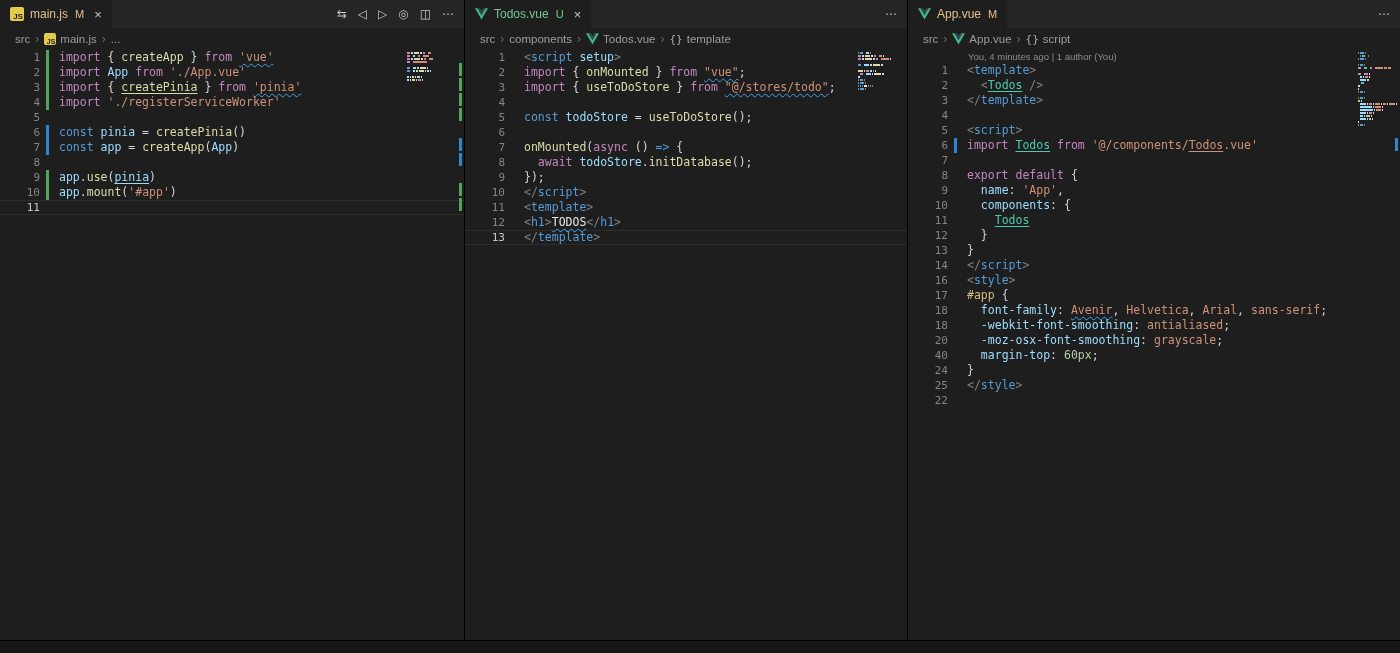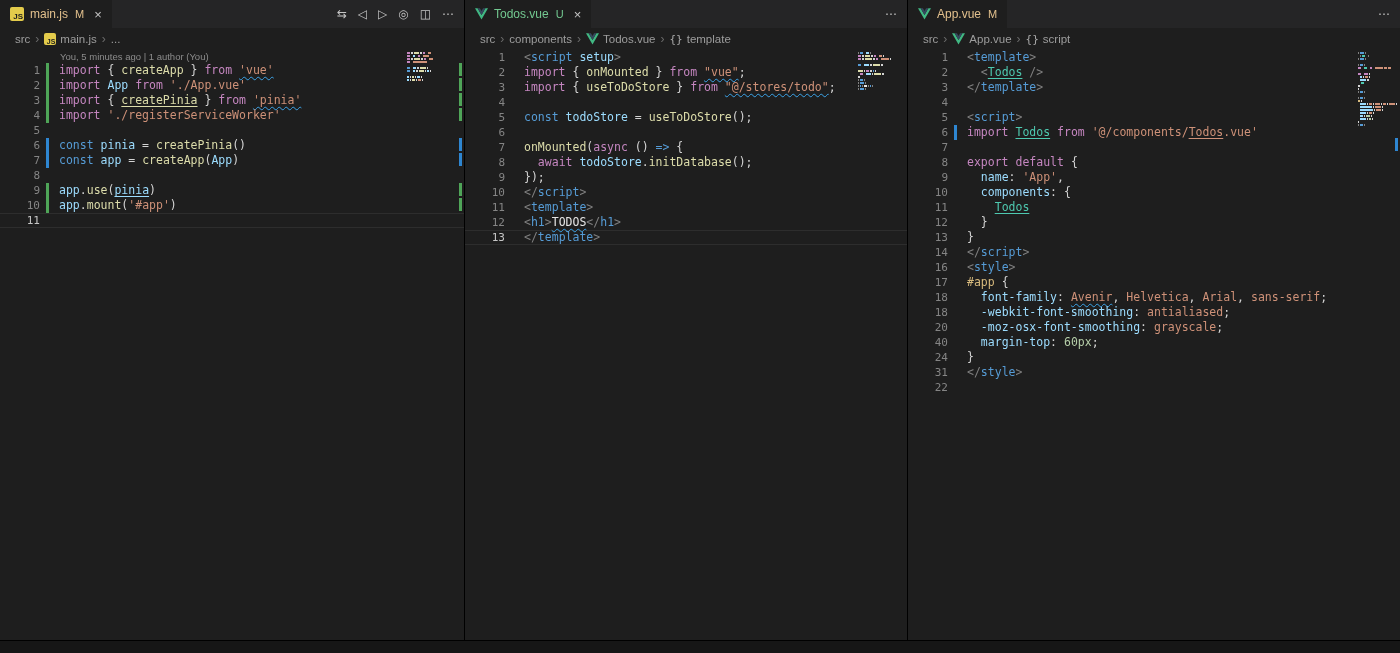--- a/index.html
+++ b/index.html
@@ -111,21 +111,20 @@
     </div>
     <div class="breadcrumbs">
         <span class="bc-item">src</span>
         <span class="bc-sep">›</span>
         <span class="js-icon small">JS</span>
         <span class="bc-item">main.js</span>
         <span class="bc-sep">›</span>
         <span class="bc-item">...</span>
       </div>
     <div class="editor">
-      <div class="codelens">You, 5 minutes ago | 1 author (You)</div>
       <div class="code-lines">
           <div class="line"><span class="ln">1</span><span class="gitbar gb-a"></span><span class="code"><span class="tok-kw">import</span><span class="tok-d"> { </span><span class="tok-fn">createApp</span><span class="tok-d"> } </span><span class="tok-kw">from</span><span class="tok-d"> </span><span class="tok-str u-wavy">'vue'</span></span></div>
           <div class="line"><span class="ln">2</span><span class="gitbar gb-a"></span><span class="code"><span class="tok-kw">import</span><span class="tok-d"> </span><span class="tok-var">App</span><span class="tok-d"> </span><span class="tok-kw">from</span><span class="tok-d"> </span><span class="tok-str">'./App.vue'</span></span></div>
           <div class="line"><span class="ln">3</span><span class="gitbar gb-a"></span><span class="code"><span class="tok-kw">import</span><span class="tok-d"> { </span><span class="tok-fn u-solid">createPinia</span><span class="tok-d"> } </span><span class="tok-kw">from</span><span class="tok-d"> </span><span class="tok-str u-wavy">'pinia'</span></span></div>
           <div class="line"><span class="ln">4</span><span class="gitbar gb-a"></span><span class="code"><span class="tok-kw">import</span><span class="tok-d"> </span><span class="tok-str">'./registerServiceWorker'</span></span></div>
           <div class="line"><span class="ln">5</span><span class="gitbar"></span><span class="code"></span></div>
           <div class="line"><span class="ln">6</span><span class="gitbar gb-m"></span><span class="code"><span class="tok-decl">const</span><span class="tok-d"> </span><span class="tok-var">pinia</span><span class="tok-d"> = </span><span class="tok-fn">createPinia</span><span class="tok-d">()</span></span></div>
           <div class="line"><span class="ln">7</span><span class="gitbar gb-m"></span><span class="code"><span class="tok-decl">const</span><span class="tok-d"> </span><span class="tok-var">app</span><span class="tok-d"> = </span><span class="tok-fn">createApp</span><span class="tok-d">(</span><span class="tok-var">App</span><span class="tok-d">)</span></span></div>
           <div class="line"><span class="ln">8</span><span class="gitbar"></span><span class="code"></span></div>
           <div class="line"><span class="ln">9</span><span class="gitbar gb-a"></span><span class="code"><span class="tok-var">app</span><span class="tok-d">.</span><span class="tok-fn">use</span><span class="tok-d">(</span><span class="tok-var u-solid">pinia</span><span class="tok-d">)</span></span></div>
@@ -378,20 +377,21 @@
     <path fill="#41b883" d="M0 0h4.8L12 12.4 19.2 0H24L12 20.8z"></path>
     <path fill="#35495e" d="M4.8 0h4.3L12 5 14.9 0h4.3L12 12.4z"></path>
   </svg>
         </span>
         <span class="bc-item">App.vue</span>
         <span class="bc-sep">›</span>
         <span class="symbol-icon">{}</span>
         <span class="bc-item">script</span>
       </div>
     <div class="editor">
+      <div class="codelens">You, 4 minutes ago | 1 author (You)</div>
       <div class="code-lines">
           <div class="line"><span class="ln">1</span><span class="gitbar"></span><span class="code"><span class="tok-tagp">&lt;</span><span class="tok-decl">template</span><span class="tok-tagp">&gt;</span></span></div>
           <div class="line"><span class="ln">2</span><span class="gitbar"></span><span class="code"><span class="tok-d">  </span><span class="tok-tagp">&lt;</span><span class="tok-cls u-solid">Todos</span><span class="tok-d"> </span><span class="tok-tagp">/&gt;</span></span></div>
           <div class="line"><span class="ln">3</span><span class="gitbar"></span><span class="code"><span class="tok-tagp">&lt;/</span><span class="tok-decl">template</span><span class="tok-tagp">&gt;</span></span></div>
           <div class="line"><span class="ln">4</span><span class="gitbar"></span><span class="code"></span></div>
           <div class="line"><span class="ln">5</span><span class="gitbar"></span><span class="code"><span class="tok-tagp">&lt;</span><span class="tok-decl">script</span><span class="tok-tagp">&gt;</span></span></div>
           <div class="line"><span class="ln">6</span><span class="gitbar gb-m"></span><span class="code"><span class="tok-kw">import</span><span class="tok-d"> </span><span class="tok-cls u-solid">Todos</span><span class="tok-d"> </span><span class="tok-kw">from</span><span class="tok-d"> </span><span class="tok-str">'@/components/</span><span class="tok-str u-solid">Todos</span><span class="tok-str">.vue'</span></span></div>
           <div class="line"><span class="ln">7</span><span class="gitbar"></span><span class="code"></span></div>
           <div class="line"><span class="ln">8</span><span class="gitbar"></span><span class="code"><span class="tok-kw">export</span><span class="tok-d"> </span><span class="tok-kw">default</span><span class="tok-d"> {</span></span></div>
           <div class="line"><span class="ln">9</span><span class="gitbar"></span><span class="code"><span class="tok-d">  </span><span class="tok-var">name</span><span class="tok-d">: </span><span class="tok-str">'App'</span><span class="tok-d">,</span></span></div>
@@ -400,21 +400,21 @@
           <div class="line"><span class="ln">12</span><span class="gitbar"></span><span class="code"><span class="tok-d">  }</span></span></div>
           <div class="line"><span class="ln">13</span><span class="gitbar"></span><span class="code"><span class="tok-d">}</span></span></div>
           <div class="line"><span class="ln">14</span><span class="gitbar"></span><span class="code"><span class="tok-tagp">&lt;/</span><span class="tok-decl">script</span><span class="tok-tagp">&gt;</span></span></div>
           <div class="line"><span class="ln">16</span><span class="gitbar"></span><span class="code"><span class="tok-tagp">&lt;</span><span class="tok-decl">style</span><span class="tok-tagp">&gt;</span></span></div>
           <div class="line"><span class="ln">17</span><span class="gitbar"></span><span class="code"><span class="tok-sel">#app</span><span class="tok-d"> {</span></span></div>
           <div class="line"><span class="ln">18</span><span class="gitbar"></span><span class="code"><span class="tok-d">  </span><span class="tok-var">font-family</span><span class="tok-d">: </span><span class="tok-str u-wavy">Avenir</span><span class="tok-d">, </span><span class="tok-str">Helvetica</span><span class="tok-d">, </span><span class="tok-str">Arial</span><span class="tok-d">, </span><span class="tok-str">sans-serif</span><span class="tok-d">;</span></span></div>
           <div class="line"><span class="ln">18</span><span class="gitbar"></span><span class="code"><span class="tok-d">  </span><span class="tok-var">-webkit-font-smoothing</span><span class="tok-d">: </span><span class="tok-str">antialiased</span><span class="tok-d">;</span></span></div>
           <div class="line"><span class="ln">20</span><span class="gitbar"></span><span class="code"><span class="tok-d">  </span><span class="tok-var">-moz-osx-font-smoothing</span><span class="tok-d">: </span><span class="tok-str">grayscale</span><span class="tok-d">;</span></span></div>
           <div class="line"><span class="ln">40</span><span class="gitbar"></span><span class="code"><span class="tok-d">  </span><span class="tok-var">margin-top</span><span class="tok-d">: </span><span class="tok-num">60px</span><span class="tok-d">;</span></span></div>
           <div class="line"><span class="ln">24</span><span class="gitbar"></span><span class="code"><span class="tok-d">}</span></span></div>
-          <div class="line"><span class="ln">31</span><span class="gitbar"></span><span class="code"><span class="tok-tagp">&lt;/</span><span class="tok-decl">style</span><span class="tok-tagp">&gt;</span></span></div>
+          <div class="line"><span class="ln">25</span><span class="gitbar"></span><span class="code"><span class="tok-tagp">&lt;/</span><span class="tok-decl">style</span><span class="tok-tagp">&gt;</span></span></div>
           <div class="line"><span class="ln">22</span><span class="gitbar"></span><span class="code"></span></div>
         </div>
       <div class="minimap">
           <div class="mini-row">
             <span class="mini-seg tok-tagp" style="width: 1px;"></span>
             <span class="mini-seg tok-decl" style="width: 4px;"></span>
             <span class="mini-seg tok-tagp" style="width: 1px;"></span>
           </div>
           <div class="mini-row">
             <span class="mini-seg mini-sp" style="width: 1px;"></span>

